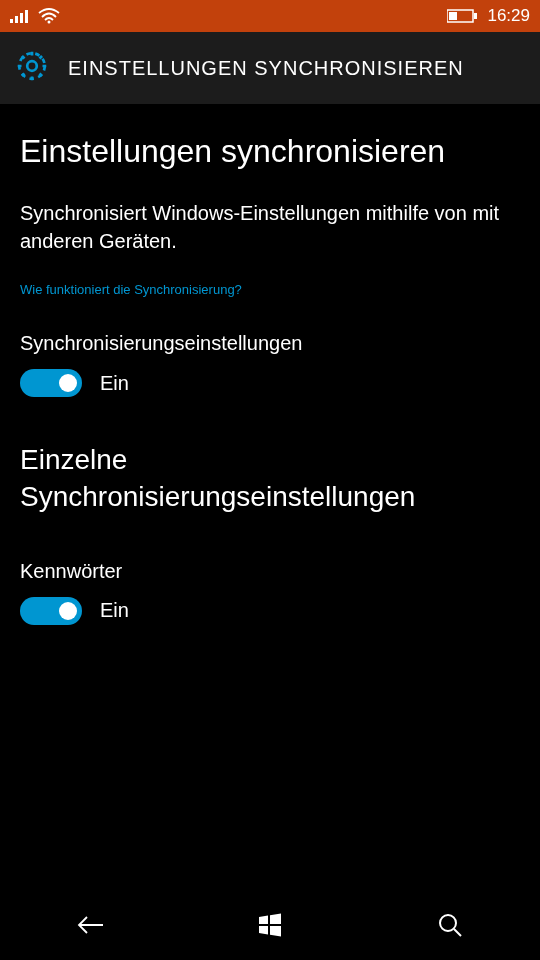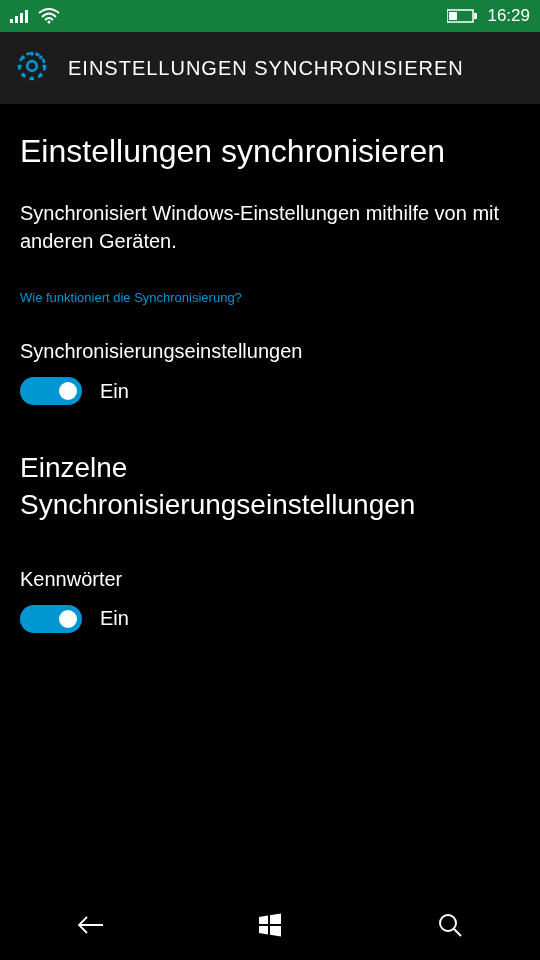--- a/index.html
+++ b/index.html
@@ -7,21 +7,21 @@
       width: 540px;
       height: 960px;
       background: #000;
       color: #fff;
       font-family: "Segoe UI", Arial, sans-serif;
       overflow: hidden;
       position: relative;
     }
     .status-bar {
       height: 32px;
-      background: #15803d;
+      background: #c2410c;
       display: flex;
       align-items: center;
       justify-content: space-between;
       padding: 0 10px;
       font-size: 17px;
     }
     .status-left { display: flex; align-items: center; gap: 8px; }
     .status-right { display: flex; align-items: center; gap: 10px; }
     .signal-icon, .wifi-icon, .battery-icon { display: flex; align-items: center; }
     .header {
@@ -44,21 +44,21 @@
     .page-title {
       font-size: 32px;
       font-weight: 300;
       margin-bottom: 30px;
       line-height: 1.1;
     }
     .desc-text {
       font-size: 20px;
       font-weight: 300;
       line-height: 1.4;
-      margin-bottom: 35px;
+      margin-bottom: 27px;
     }
     .link-text {
       color: #0096d1;
       font-size: 13px;
       font-weight: 400;
       margin-bottom: 35px;
       display: block;
     }
     .setting-block { margin-bottom: 45px; }
     .setting-label {

